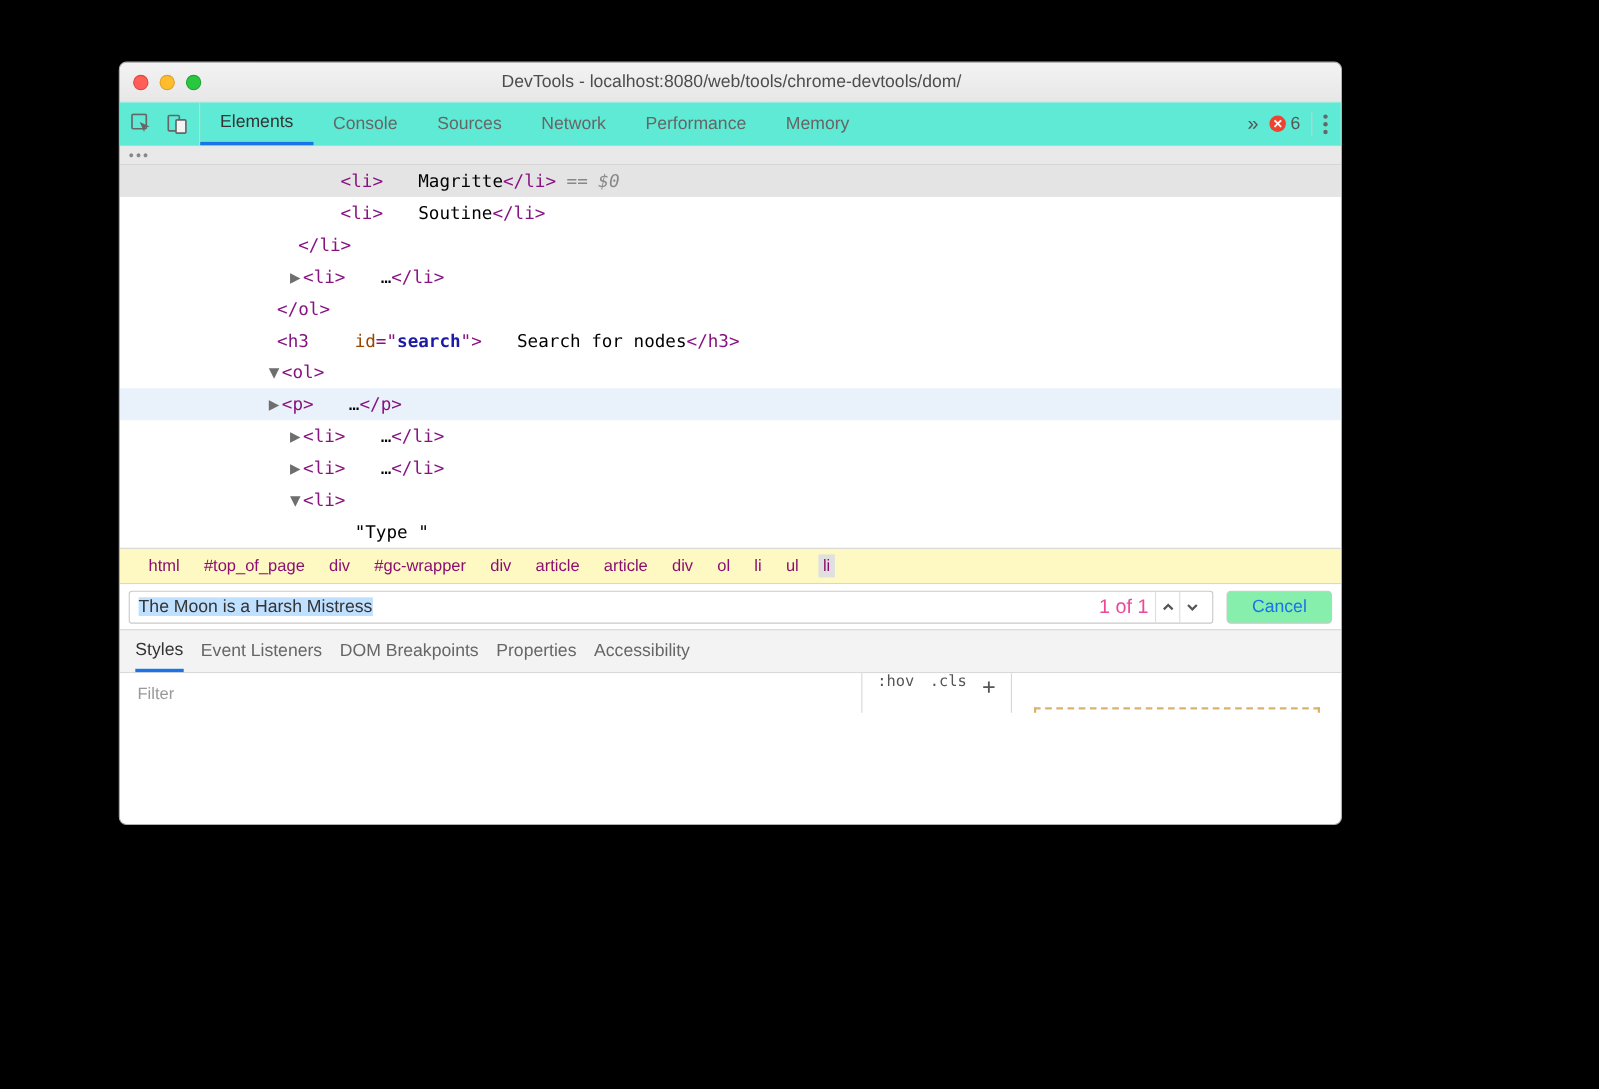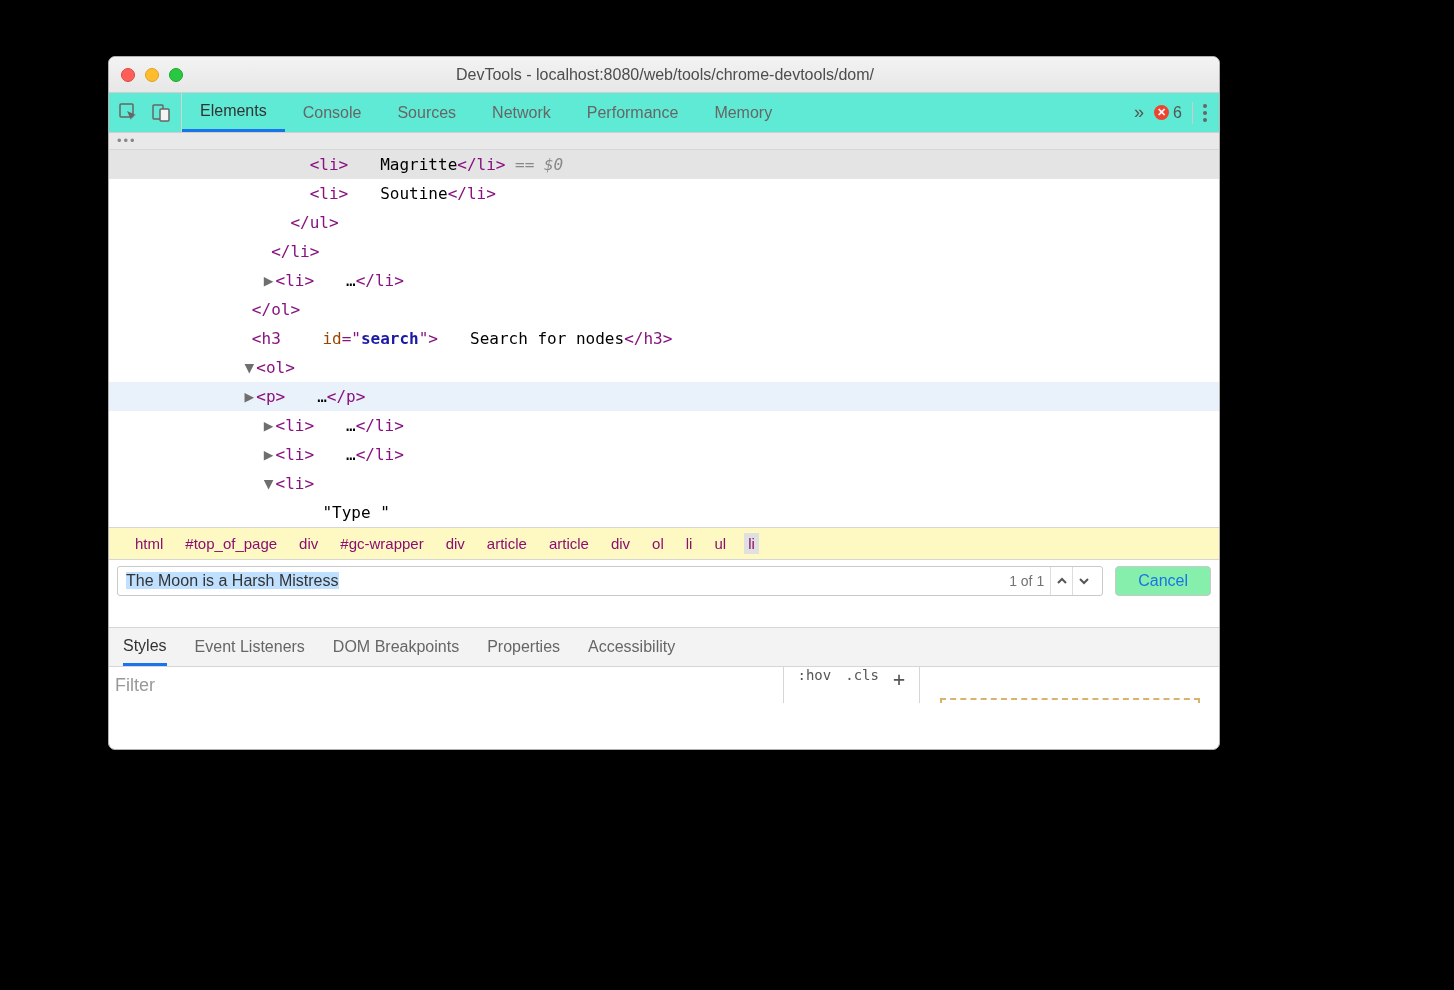--- a/index.html
+++ b/index.html
@@ -78,30 +78,30 @@
 
   .breadcrumb { height:32px; border-top:1px solid #d6d6d6; background:#fef9c3; display:flex; align-items:center; padding:0 22px; gap:4px; font-size:15px; color:#8b0f6f; }
   .crumb { cursor:pointer; padding:2px 4px;}
   .crumb.active { background:#e0e0e0; color:#8b0f6f; }
   .crumb-sep { width:6px; }
 
   .search-row { height:42px; background:#fff; border-top:1px solid #d6d6d6; display:flex; align-items:center; padding:6px 8px; gap:12px; }
   .search-box { flex:1; display:flex; align-items:center; border:1px solid #c9c9c9; border-radius:3px; height:30px; padding:0 8px; }
   .search-match-text { background:#bfe0ff; }
   .search-input-disp { flex:1; font-size:16px; color:#333; }
-  .search-hits { color:#737373; font-size:14px; padding:0 6px;}
+  .search-hits { color:#ec4899; font-size:18px; padding:0 6px;}
   .chev { width:22px; text-align:center; color:#555; cursor:pointer; border-left:1px solid #ddd; height:28px; display:flex; align-items:center; justify-content:center;}
   .cancel-btn { border:1px solid #c9c9c9; border-radius:4px; height:30px; padding:0 22px; color:#1a73e8; font-size:16px; background:#86efac; }
 
-  .sub-tabs { height:40px; border-top:1px solid #d6d6d6; background:#f3f3f3; display:flex; align-items:center; gap:28px; padding:0 14px; font-size:16px; color:#666; border-bottom:1px solid #d6d6d6;margin-top:26px;}
+  .sub-tabs { height:40px; border-top:1px solid #d6d6d6; background:#f3f3f3; display:flex; align-items:center; gap:16px; padding:0 14px; font-size:16px; color:#666; border-bottom:1px solid #d6d6d6;}
   .sub-tab { cursor:pointer; display:flex; align-items:center; height:100%; }
   .sub-tab.active { color:#333; border-bottom:3px solid #1a73e8; }
 
   .styles-row { height:36px; background:#fff; display:flex; }
-  .styles-left { flex:1; display:flex; align-items:center; padding:0 6px; color:#999; font-size:18px; border-right:1px solid #d6d6d6;}
+  .styles-left { flex:1; display:flex; align-items:center; padding:0 16px; color:#999; font-size:15px; border-right:1px solid #d6d6d6;}
   .styles-toggles { display:flex; align-items:flex-start; gap:14px; padding:0 14px; font-family: Menlo, monospace; font-size:14px; color:#555;}
   .styles-right { width:300px; border-left:1px solid #d6d6d6; background:#fff; display:flex; align-items:flex-end; justify-content:center; padding-bottom:0;}
   .dashed-top { width:260px; height:5px; border:2px dashed #d9b36c; border-bottom:none;}
 
   .kebab { display:flex; flex-direction:column; gap:3px; }
   .kebab span { width:4px; height:4px; background:#666; border-radius:50%;}
   svg { display:block; }
 </style>
 </head>
 <body>
@@ -154,21 +154,20 @@
           <span></span>
         </div>
     </div>
   </div>
 
   <div class="overflow-row">•••</div>
 
   <div class="dom-area" id="dom-area">
       <div class="dom-line selected">                    <span class="tok-punct">&lt;</span><span class="tok-tag">li</span><span class="tok-punct">&gt;</span><span class="tok-text">Magritte</span><span class="tok-punct">&lt;/</span><span class="tok-tag">li</span><span class="tok-punct">&gt;</span><span class="tok-comment"> == $0</span></div>
       <div class="dom-line">                    <span class="tok-punct">&lt;</span><span class="tok-tag">li</span><span class="tok-punct">&gt;</span><span class="tok-text">Soutine</span><span class="tok-punct">&lt;/</span><span class="tok-tag">li</span><span class="tok-punct">&gt;</span></div>
-      <div class="dom-line">                  <span class="tok-punct">&lt;/</span><span class="tok-tag">ul</span><span class="tok-punct">&gt;</span></div>
       <div class="dom-line">                <span class="tok-punct">&lt;/</span><span class="tok-tag">li</span><span class="tok-punct">&gt;</span></div>
       <div class="dom-line">               <span class="arrow">▶</span><span class="tok-punct">&lt;</span><span class="tok-tag">li</span><span class="tok-punct">&gt;</span><span class="tok-text">…</span><span class="tok-punct">&lt;/</span><span class="tok-tag">li</span><span class="tok-punct">&gt;</span></div>
       <div class="dom-line">              <span class="tok-punct">&lt;/</span><span class="tok-tag">ol</span><span class="tok-punct">&gt;</span></div>
       <div class="dom-line">              <span class="tok-punct">&lt;</span><span class="tok-tag">h3</span><span class="tok-text"> </span><span class="tok-attr-name">id</span><span class="tok-punct">="</span><span class="tok-attr-val">search</span><span class="tok-punct">"&gt;</span><span class="tok-text">Search for nodes</span><span class="tok-punct">&lt;/</span><span class="tok-tag">h3</span><span class="tok-punct">&gt;</span></div>
       <div class="dom-line">             <span class="arrow">▼</span><span class="tok-punct">&lt;</span><span class="tok-tag">ol</span><span class="tok-punct">&gt;</span></div>
       <div class="dom-line hovered">             <span class="arrow">▶</span><span class="tok-punct">&lt;</span><span class="tok-tag">p</span><span class="tok-punct">&gt;</span><span class="tok-text">…</span><span class="tok-punct">&lt;/</span><span class="tok-tag">p</span><span class="tok-punct">&gt;</span></div>
       <div class="dom-line">               <span class="arrow">▶</span><span class="tok-punct">&lt;</span><span class="tok-tag">li</span><span class="tok-punct">&gt;</span><span class="tok-text">…</span><span class="tok-punct">&lt;/</span><span class="tok-tag">li</span><span class="tok-punct">&gt;</span></div>
       <div class="dom-line">               <span class="arrow">▶</span><span class="tok-punct">&lt;</span><span class="tok-tag">li</span><span class="tok-punct">&gt;</span><span class="tok-text">…</span><span class="tok-punct">&lt;/</span><span class="tok-tag">li</span><span class="tok-punct">&gt;</span></div>
       <div class="dom-line">               <span class="arrow">▼</span><span class="tok-punct">&lt;</span><span class="tok-tag">li</span><span class="tok-punct">&gt;</span></div>
       <div class="dom-line">                  <span class="tok-text">"Type "</span></div>

